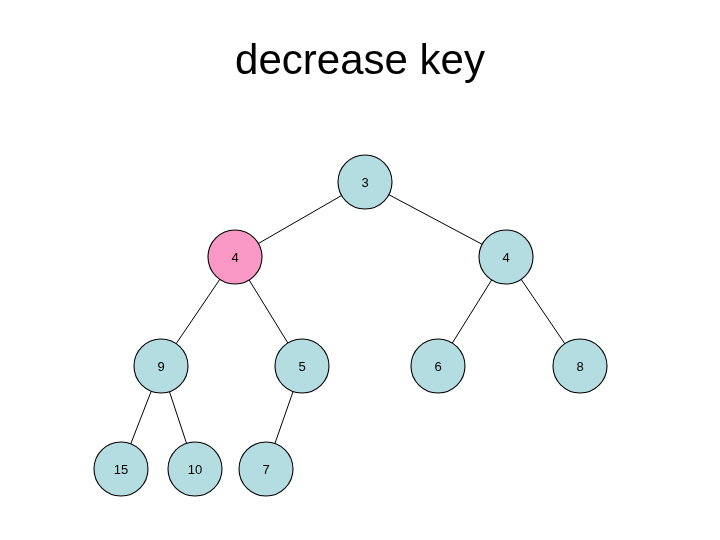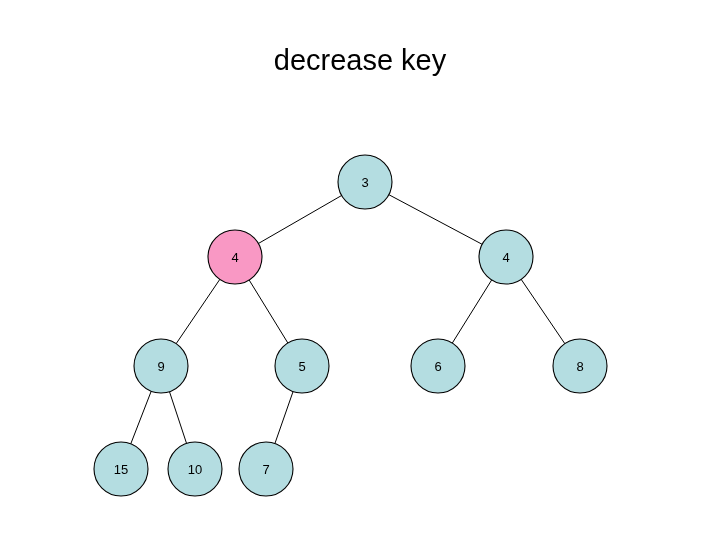--- a/index.html
+++ b/index.html
@@ -21,21 +21,21 @@
     height: 540px;
     background: #ffffff;
   }
   #slide-title {
     position: absolute;
     left: 0;
     top: 40px;
     width: 720px;
     text-align: center;
     font-family: "Liberation Sans", sans-serif;
-    font-size: 29px;
+    font-size: 42px;
     font-weight: normal;
     color: #000000;
     letter-spacing: 0px;
     line-height: 40px;
     white-space: nowrap;
   }
   #tree-canvas {
     position: absolute;
     left: 0;
     top: 0;

